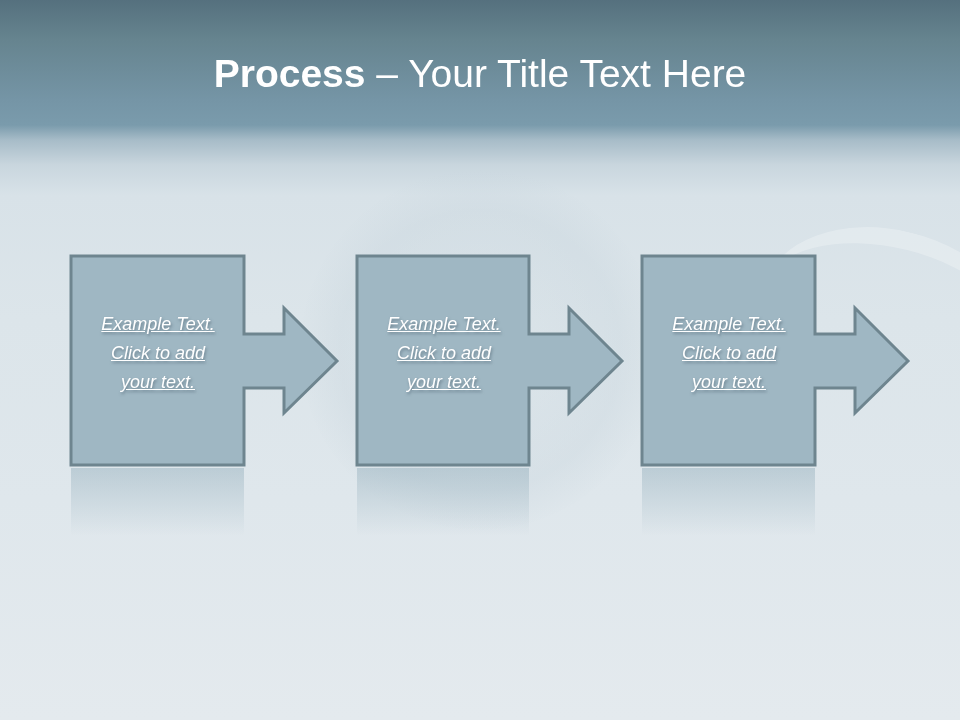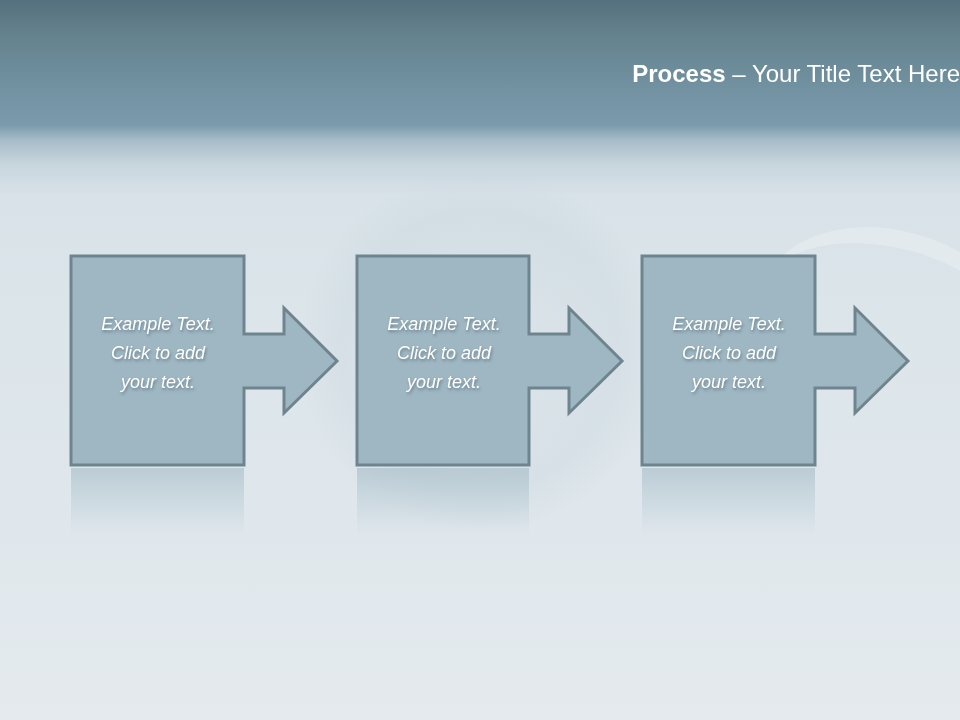--- a/index.html
+++ b/index.html
@@ -11,29 +11,29 @@
       #a7bcc8 140px, #c9d6de 165px, #d8e2e8 195px, #dce5ea 320px,
       #dfe7ec 500px, #e4eaee 720px);
     overflow: hidden; }
   .bg-orb { position: absolute; left: 300px; top: 170px; width: 360px; height: 360px;
     border-radius: 50%;
     background: radial-gradient(circle at 50% 50%, rgba(255,255,255,0.0) 0%, rgba(200,213,221,0.35) 55%, rgba(255,255,255,0.0) 72%);
     pointer-events: none; }
   .bg-swoosh { position: absolute; left: 760px; top: 230px; width: 260px; height: 160px;
     border-top: 18px solid rgba(255,255,255,0.25); border-radius: 50%;
     transform: rotate(14deg); pointer-events: none; }
-  .title { position: absolute; left: 0; top: 52px; width: 960px; text-align: right;
-    color: #ffffff; font-size: 24px; line-height: 44px; }
+  .title { position: absolute; left: 0; top: 52px; width: 960px; text-align: center;
+    color: #ffffff; font-size: 39px; line-height: 44px; }
   .title .strong { font-weight: bold; }
   .title .light { font-weight: normal; }
   .step { position: absolute; top: 256px; width: 270px; height: 290px; }
   .step svg { position: absolute; left: 0; top: 0; overflow: visible; }
   .step-text { position: absolute; left: 0; top: 54px; width: 174px; text-align: center;
     color: #ffffff; font-style: italic; font-size: 18px; line-height: 29px;
-    text-shadow: 1px 2px 3px rgba(60,80,95,0.55); cursor: text; }
+    text-shadow: 1px 2px 3px rgba(60,80,95,0.55); cursor: text; text-decoration: underline; }
 </style>
 </head>
 <body>
 
 <div class="slide">
   <div class="bg-orb"></div>
   <div class="bg-swoosh"></div>
 
   <div class="title">
     <span class="strong">Process</span><span class="light"> – Your Title Text Here</span>

